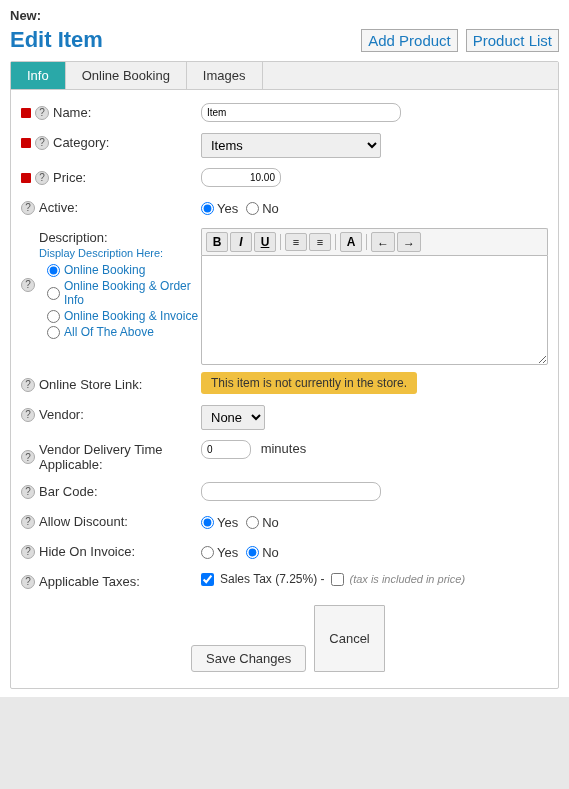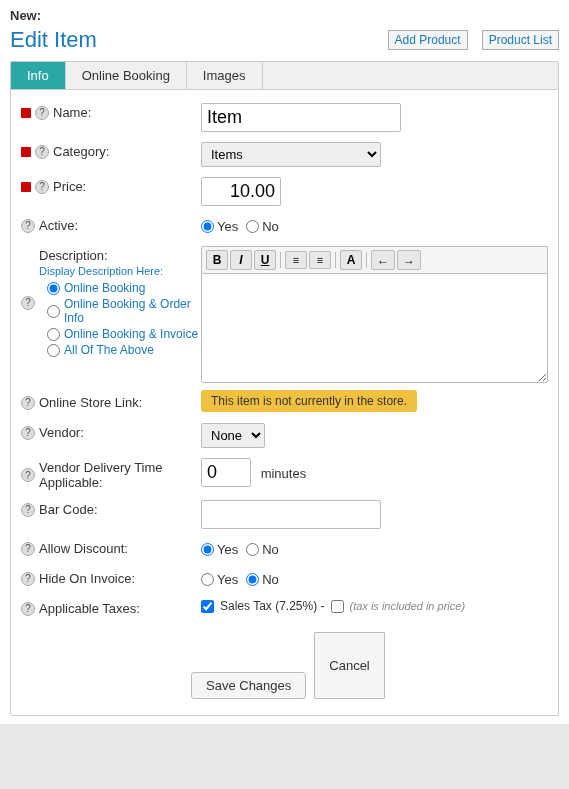--- a/index.html
+++ b/index.html
@@ -23,26 +23,26 @@
     }
     .page-header {
       display: flex;
       justify-content: space-between;
       align-items: center;
       margin-bottom: 8px;
     }
     .page-title {
       font-size: 22px;
       color: #1a7abf;
-      font-weight: normal;
+      font-weight: bold;
     }
     .header-links {
       display: flex;
-      gap: 14px;
-      font-size: 12px;
+      gap: 8px;
+      font-size: 15px;
     }
     .header-link {
       color: #1a7abf;
       text-decoration: none;
       border: 1px solid #aaa;
       padding: 2px 6px;
       background: #f5f5f5;
       cursor: pointer;
     }
     .content-box {
@@ -111,22 +111,22 @@
     .field-label {
       color: #333;
       font-size: 13px;
     }
     .field-col {
       flex: 1;
     }
     input[type="text"], input[type="number"] {
       border: 1px solid #bbb;
       padding: 3px 5px;
-      font-size: 18px;
-      border-radius: 2px;
+      font-size: 10px;
+      border-radius: 8px;
       outline: none;
     }
     .name-input { width: 200px; }
     .price-input { width: 80px; text-align: right; }
     .category-select {
       border: 1px solid #bbb;
       padding: 3px 5px;
       font-size: 13px;
       border-radius: 2px;
       width: 180px;

